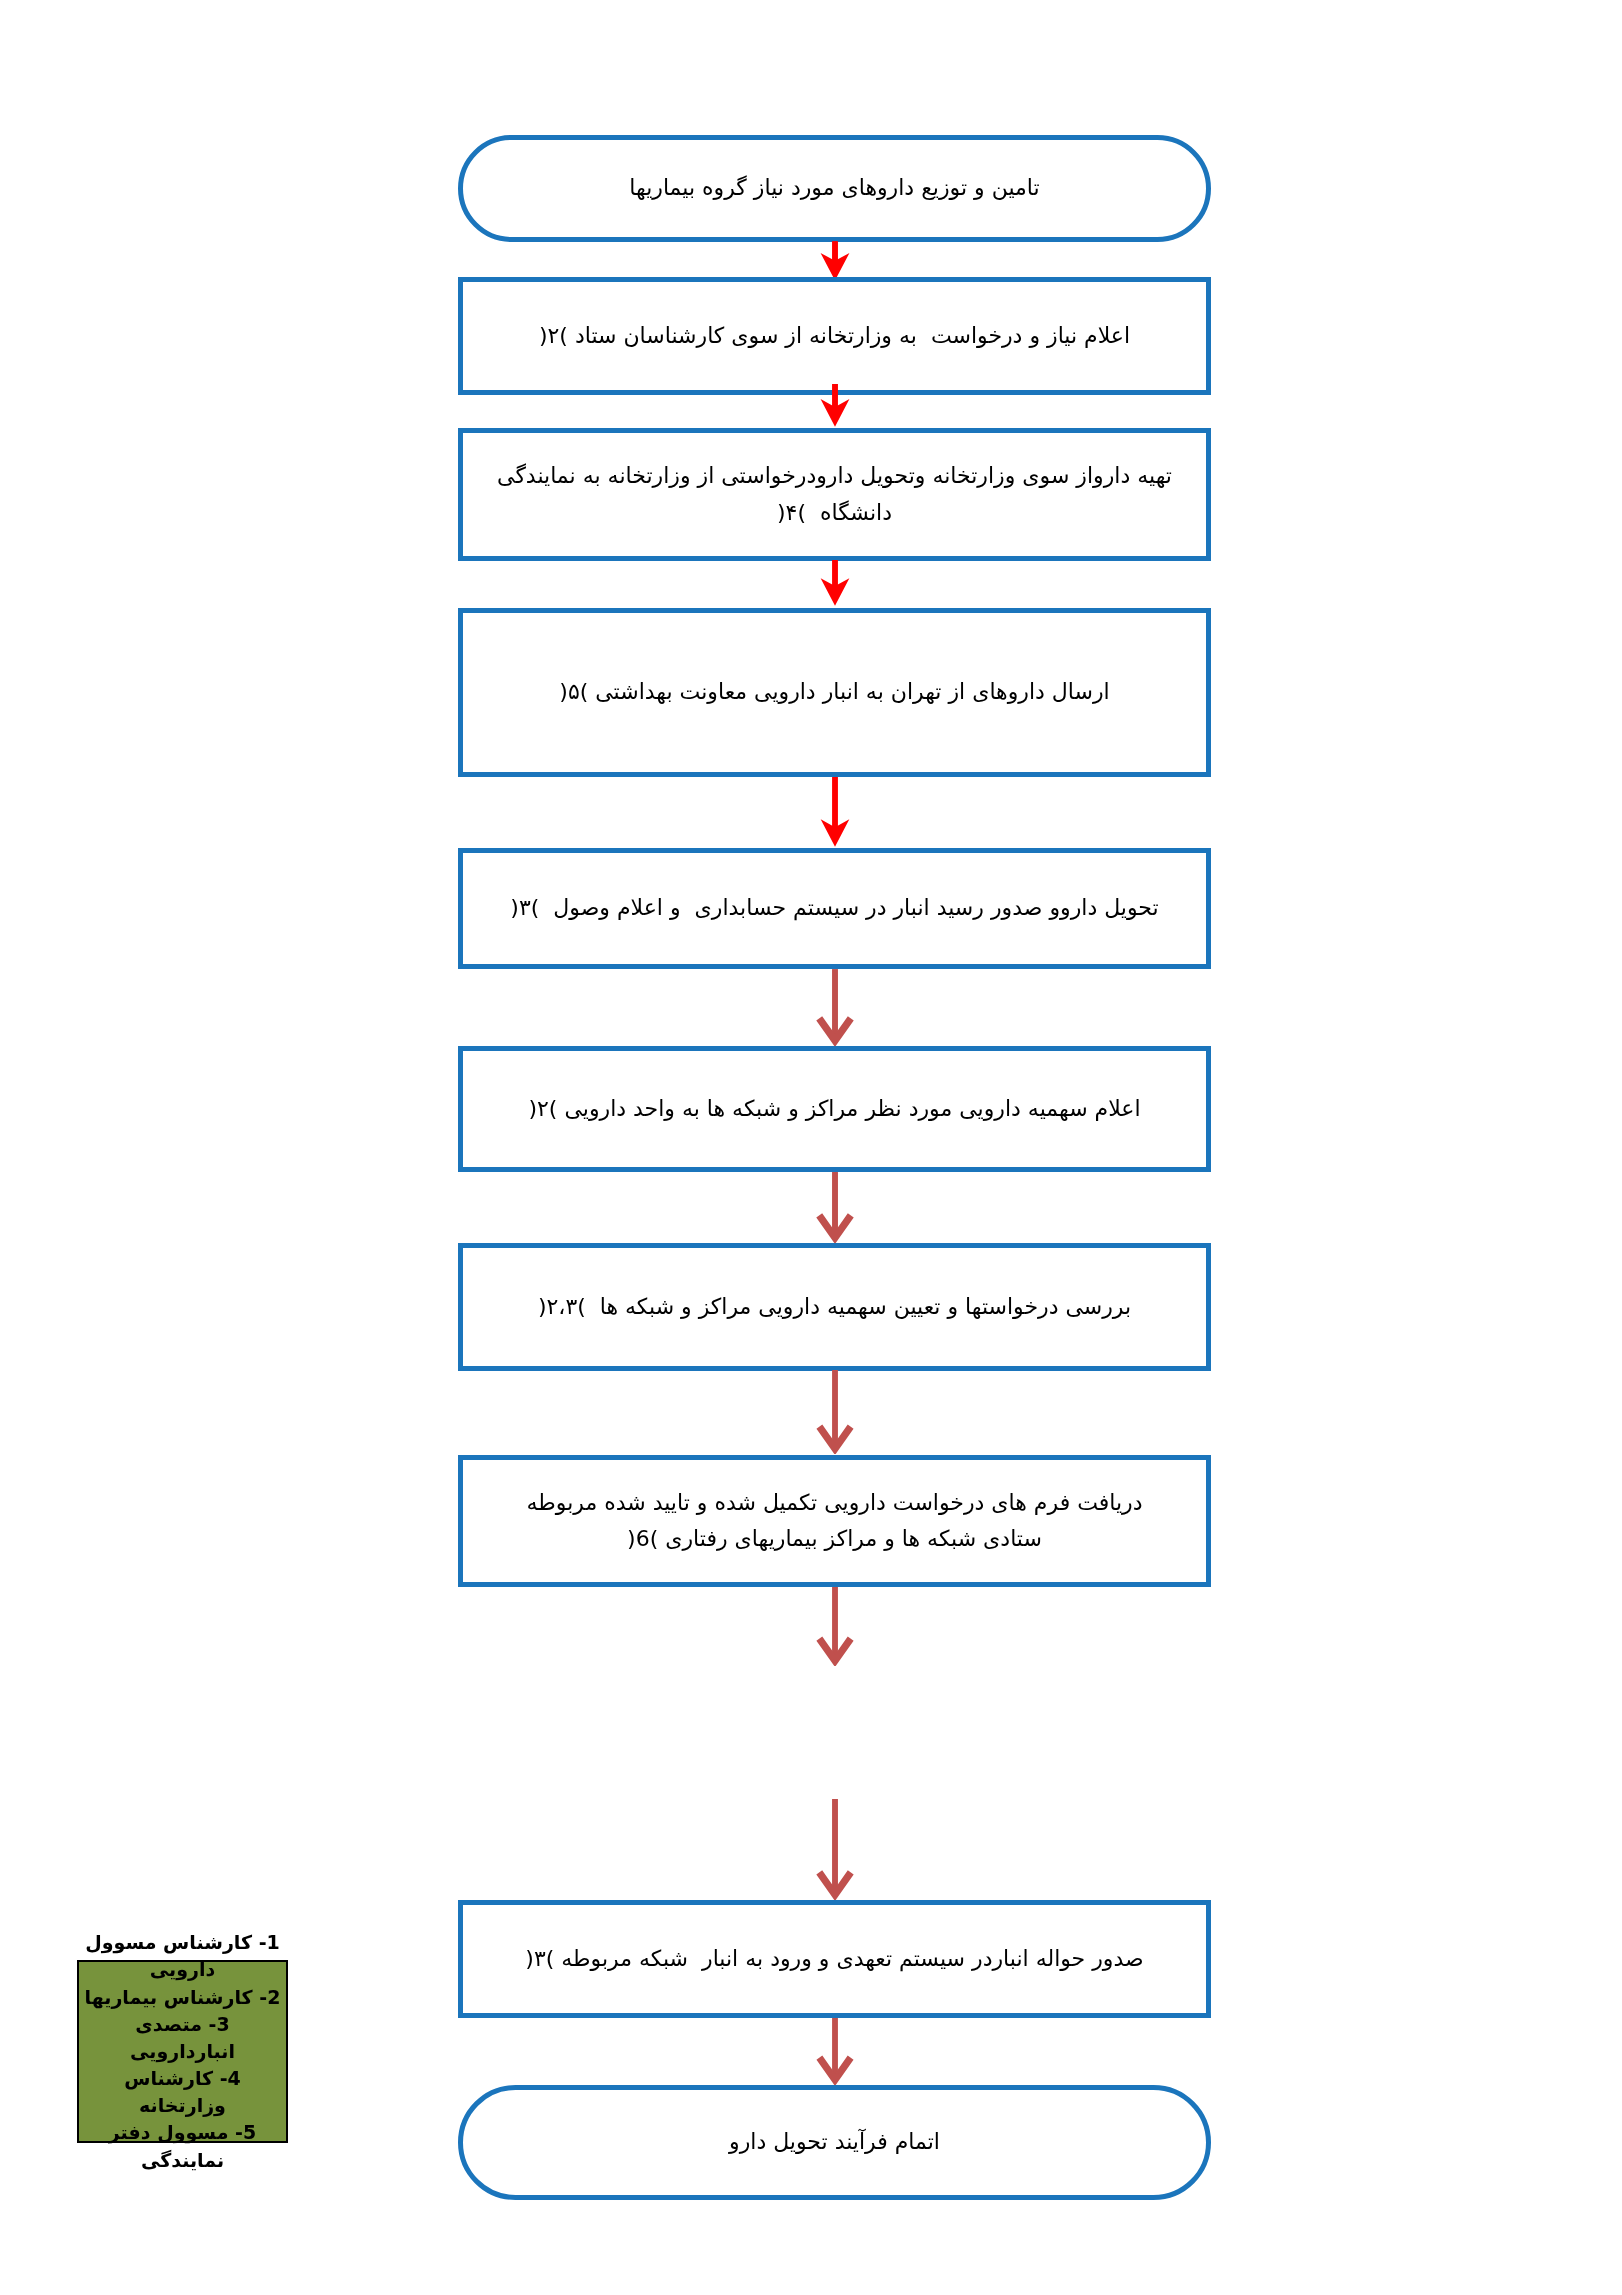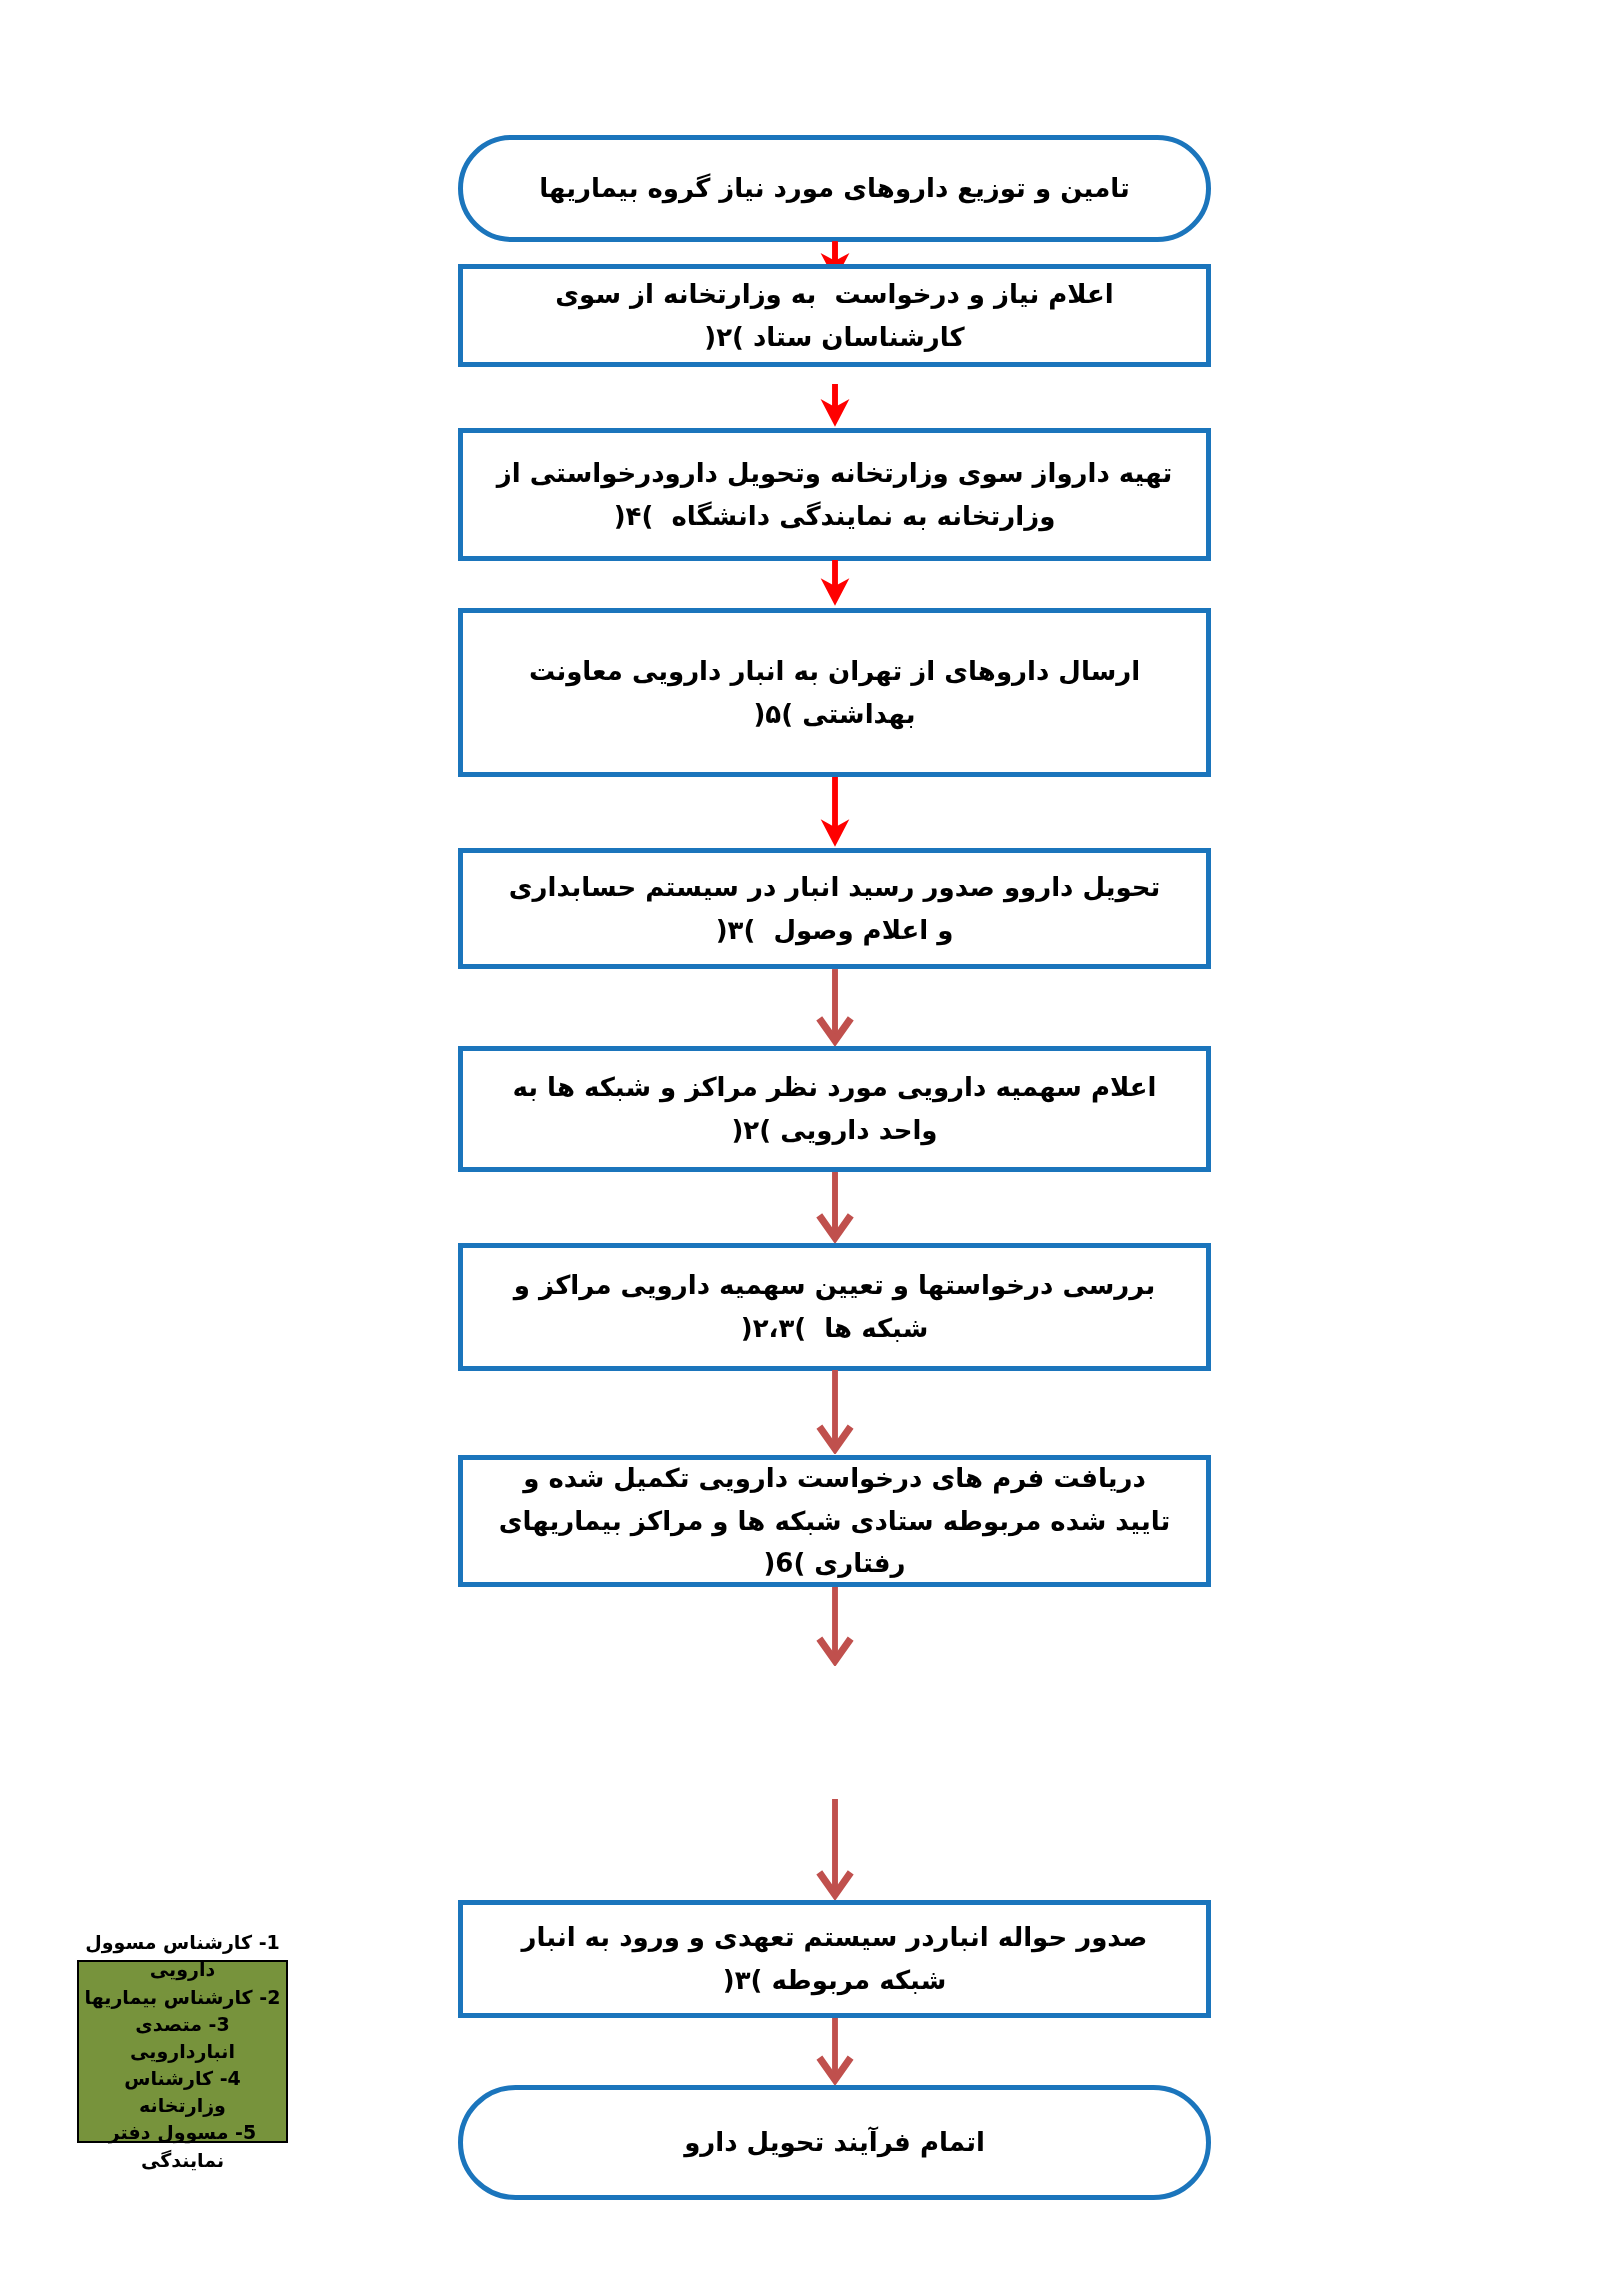--- a/index.html
+++ b/index.html
@@ -34,22 +34,22 @@
     align-items:center;
     justify-content:center;
     padding:6.5px 31px;
   }
   .terminator{border-radius:59px;}
   .node-label{
     display:block;
     width:100%;
     direction:rtl;
     text-align:center;
-    font-weight:bold;
-    font-size:26px;
+    font-weight:normal;
+    font-size:22px;
     line-height:1.65;
     white-space:pre-wrap;
   }
   .arrow{
     position:absolute;
     left:812px;
     width:46px;
   }
   .arrow line{stroke:currentColor;stroke-width:9;}
   .arrow polygon{fill:currentColor;stroke:none;}
@@ -86,21 +86,21 @@
 
   <div class="node terminator" style="top:135px;height:107px;">
     <span class="node-label" dir="rtl">تامین و توزیع داروهای مورد نیاز گروه بیماریها</span>
   </div>
 
   <svg class="arrow arrow-red" style="top:241px;" width="46" height="41" viewBox="0 0 70 62">
     <line x1="35" y1="0" x2="35" y2="34"></line>
       <polygon points="35,60 13,18 35,30 57,18"></polygon>
   </svg>
 
-  <div class="node" style="top:264px;height:103px;">
+  <div class="node" style="top:277px;height:118px;">
     <span class="node-label" dir="rtl">اعلام نیاز و درخواست  به وزارتخانه از سوی کارشناسان ستاد )۲(</span>
   </div>
 
   <svg class="arrow arrow-red" style="top:384px;" width="46" height="44" viewBox="0 0 70 67">
     <line x1="35" y1="0" x2="35" y2="39"></line>
       <polygon points="35,65 13,23 35,35 57,23"></polygon>
   </svg>
 
   <div class="node" style="top:428px;height:133px;">
     <span class="node-label" dir="rtl">تهیه دارواز سوی وزارتخانه وتحویل دارودرخواستی از وزارتخانه به نمایندگی دانشگاه  )۴(</span>

